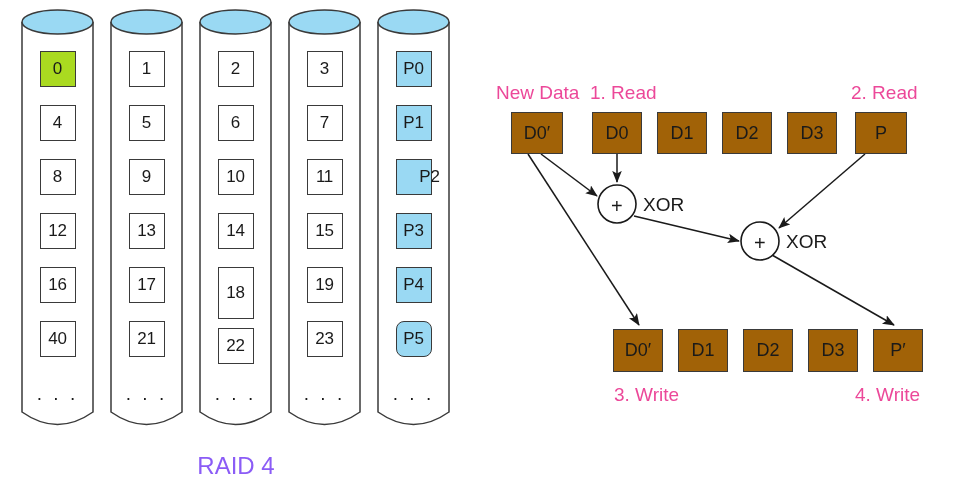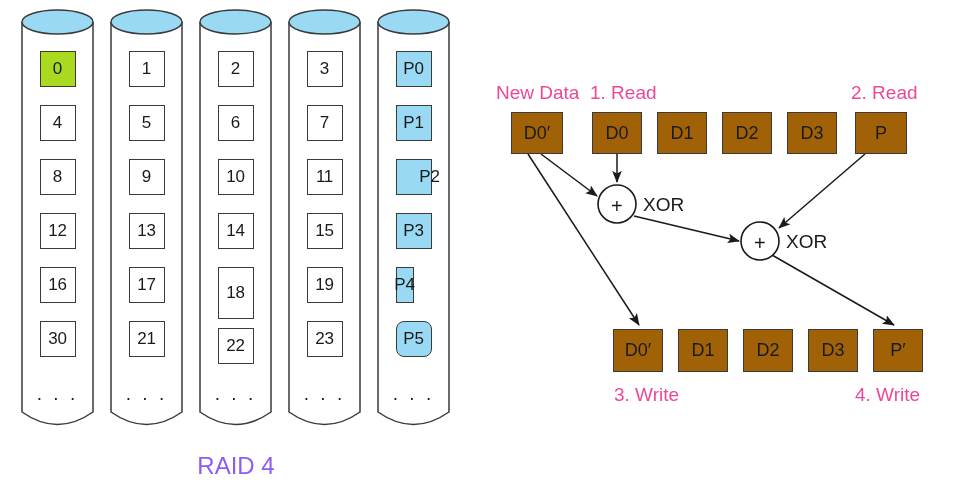--- a/index.html
+++ b/index.html
@@ -99,21 +99,21 @@
         <ellipse cx="413.5" cy="22" rx="35.5" ry="12" fill="#9ad9f3" stroke="#3a3a3a" stroke-width="1.5"></ellipse>
       </g>
   </svg>
 
   <div id="raid-cells">
       <div class="cell data-hi" style="left: 39.5px; top: 51px; width: 36px; height: 36px;">0</div>
       <div class="cell" style="left: 39.5px; top: 105px; width: 36px; height: 36px;">4</div>
       <div class="cell" style="left: 39.5px; top: 159px; width: 36px; height: 36px;">8</div>
       <div class="cell" style="left: 39.5px; top: 213px; width: 36px; height: 36px;">12</div>
       <div class="cell" style="left: 39.5px; top: 267px; width: 36px; height: 36px;">16</div>
-      <div class="cell" style="left: 39.5px; top: 321px; width: 36px; height: 36px;">30</div>
+      <div class="cell" style="left: 39.5px; top: 321px; width: 36px; height: 36px;">40</div>
       <div class="dots" style="left: 31.5px; top: 383px; width: 52px;">. . .</div>
       <div class="cell" style="left: 128.5px; top: 51px; width: 36px; height: 36px;">1</div>
       <div class="cell" style="left: 128.5px; top: 105px; width: 36px; height: 36px;">5</div>
       <div class="cell" style="left: 128.5px; top: 159px; width: 36px; height: 36px;">9</div>
       <div class="cell" style="left: 128.5px; top: 213px; width: 36px; height: 36px;">13</div>
       <div class="cell" style="left: 128.5px; top: 267px; width: 36px; height: 36px;">17</div>
       <div class="cell" style="left: 128.5px; top: 321px; width: 36px; height: 36px;">21</div>
       <div class="dots" style="left: 120.5px; top: 383px; width: 52px;">. . .</div>
       <div class="cell" style="left: 217.5px; top: 51px; width: 36px; height: 36px;">2</div>
       <div class="cell" style="left: 217.5px; top: 105px; width: 36px; height: 36px;">6</div>
@@ -126,21 +126,21 @@
       <div class="cell" style="left: 306.5px; top: 105px; width: 36px; height: 36px;">7</div>
       <div class="cell" style="left: 306.5px; top: 159px; width: 36px; height: 36px;">11</div>
       <div class="cell" style="left: 306.5px; top: 213px; width: 36px; height: 36px;">15</div>
       <div class="cell" style="left: 306.5px; top: 267px; width: 36px; height: 36px;">19</div>
       <div class="cell" style="left: 306.5px; top: 321px; width: 36px; height: 36px;">23</div>
       <div class="dots" style="left: 298.5px; top: 383px; width: 52px;">. . .</div>
       <div class="cell parity" style="left: 395.5px; top: 51px; width: 36px; height: 36px;">P0</div>
       <div class="cell parity" style="left: 395.5px; top: 105px; width: 36px; height: 36px;">P1</div>
       <div class="cell parity" style="left: 395.5px; top: 159px; width: 36px; height: 36px; padding-left: 32px;">P2</div>
       <div class="cell parity" style="left: 395.5px; top: 213px; width: 36px; height: 36px;">P3</div>
-      <div class="cell parity" style="left: 395.5px; top: 267px; width: 18px; height: 36px;">P4</div>
+      <div class="cell parity" style="left: 395.5px; top: 267px; width: 36px; height: 36px;">P4</div>
       <div class="cell parity" style="left: 395.5px; top: 321px; width: 36px; height: 36px; border-radius: 8px;">P5</div>
       <div class="dots" style="left: 387.5px; top: 383px; width: 52px;">. . .</div>
     </div>
 
   <div class="caption" style="left:166px; top:452px; width:140px;">RAID 4</div>
 
   <svg class="layer" viewBox="0 0 960 491" preserveAspectRatio="none" aria-hidden="true">
     <defs>
       <marker id="ah" markerWidth="9" markerHeight="9" refX="7.4" refY="3.2" orient="auto" markerUnits="strokeWidth">
         <path d="M0,0 L8,3.2 L0,6.4 L1.7,3.2 z" fill="#1a1a1a"></path>

